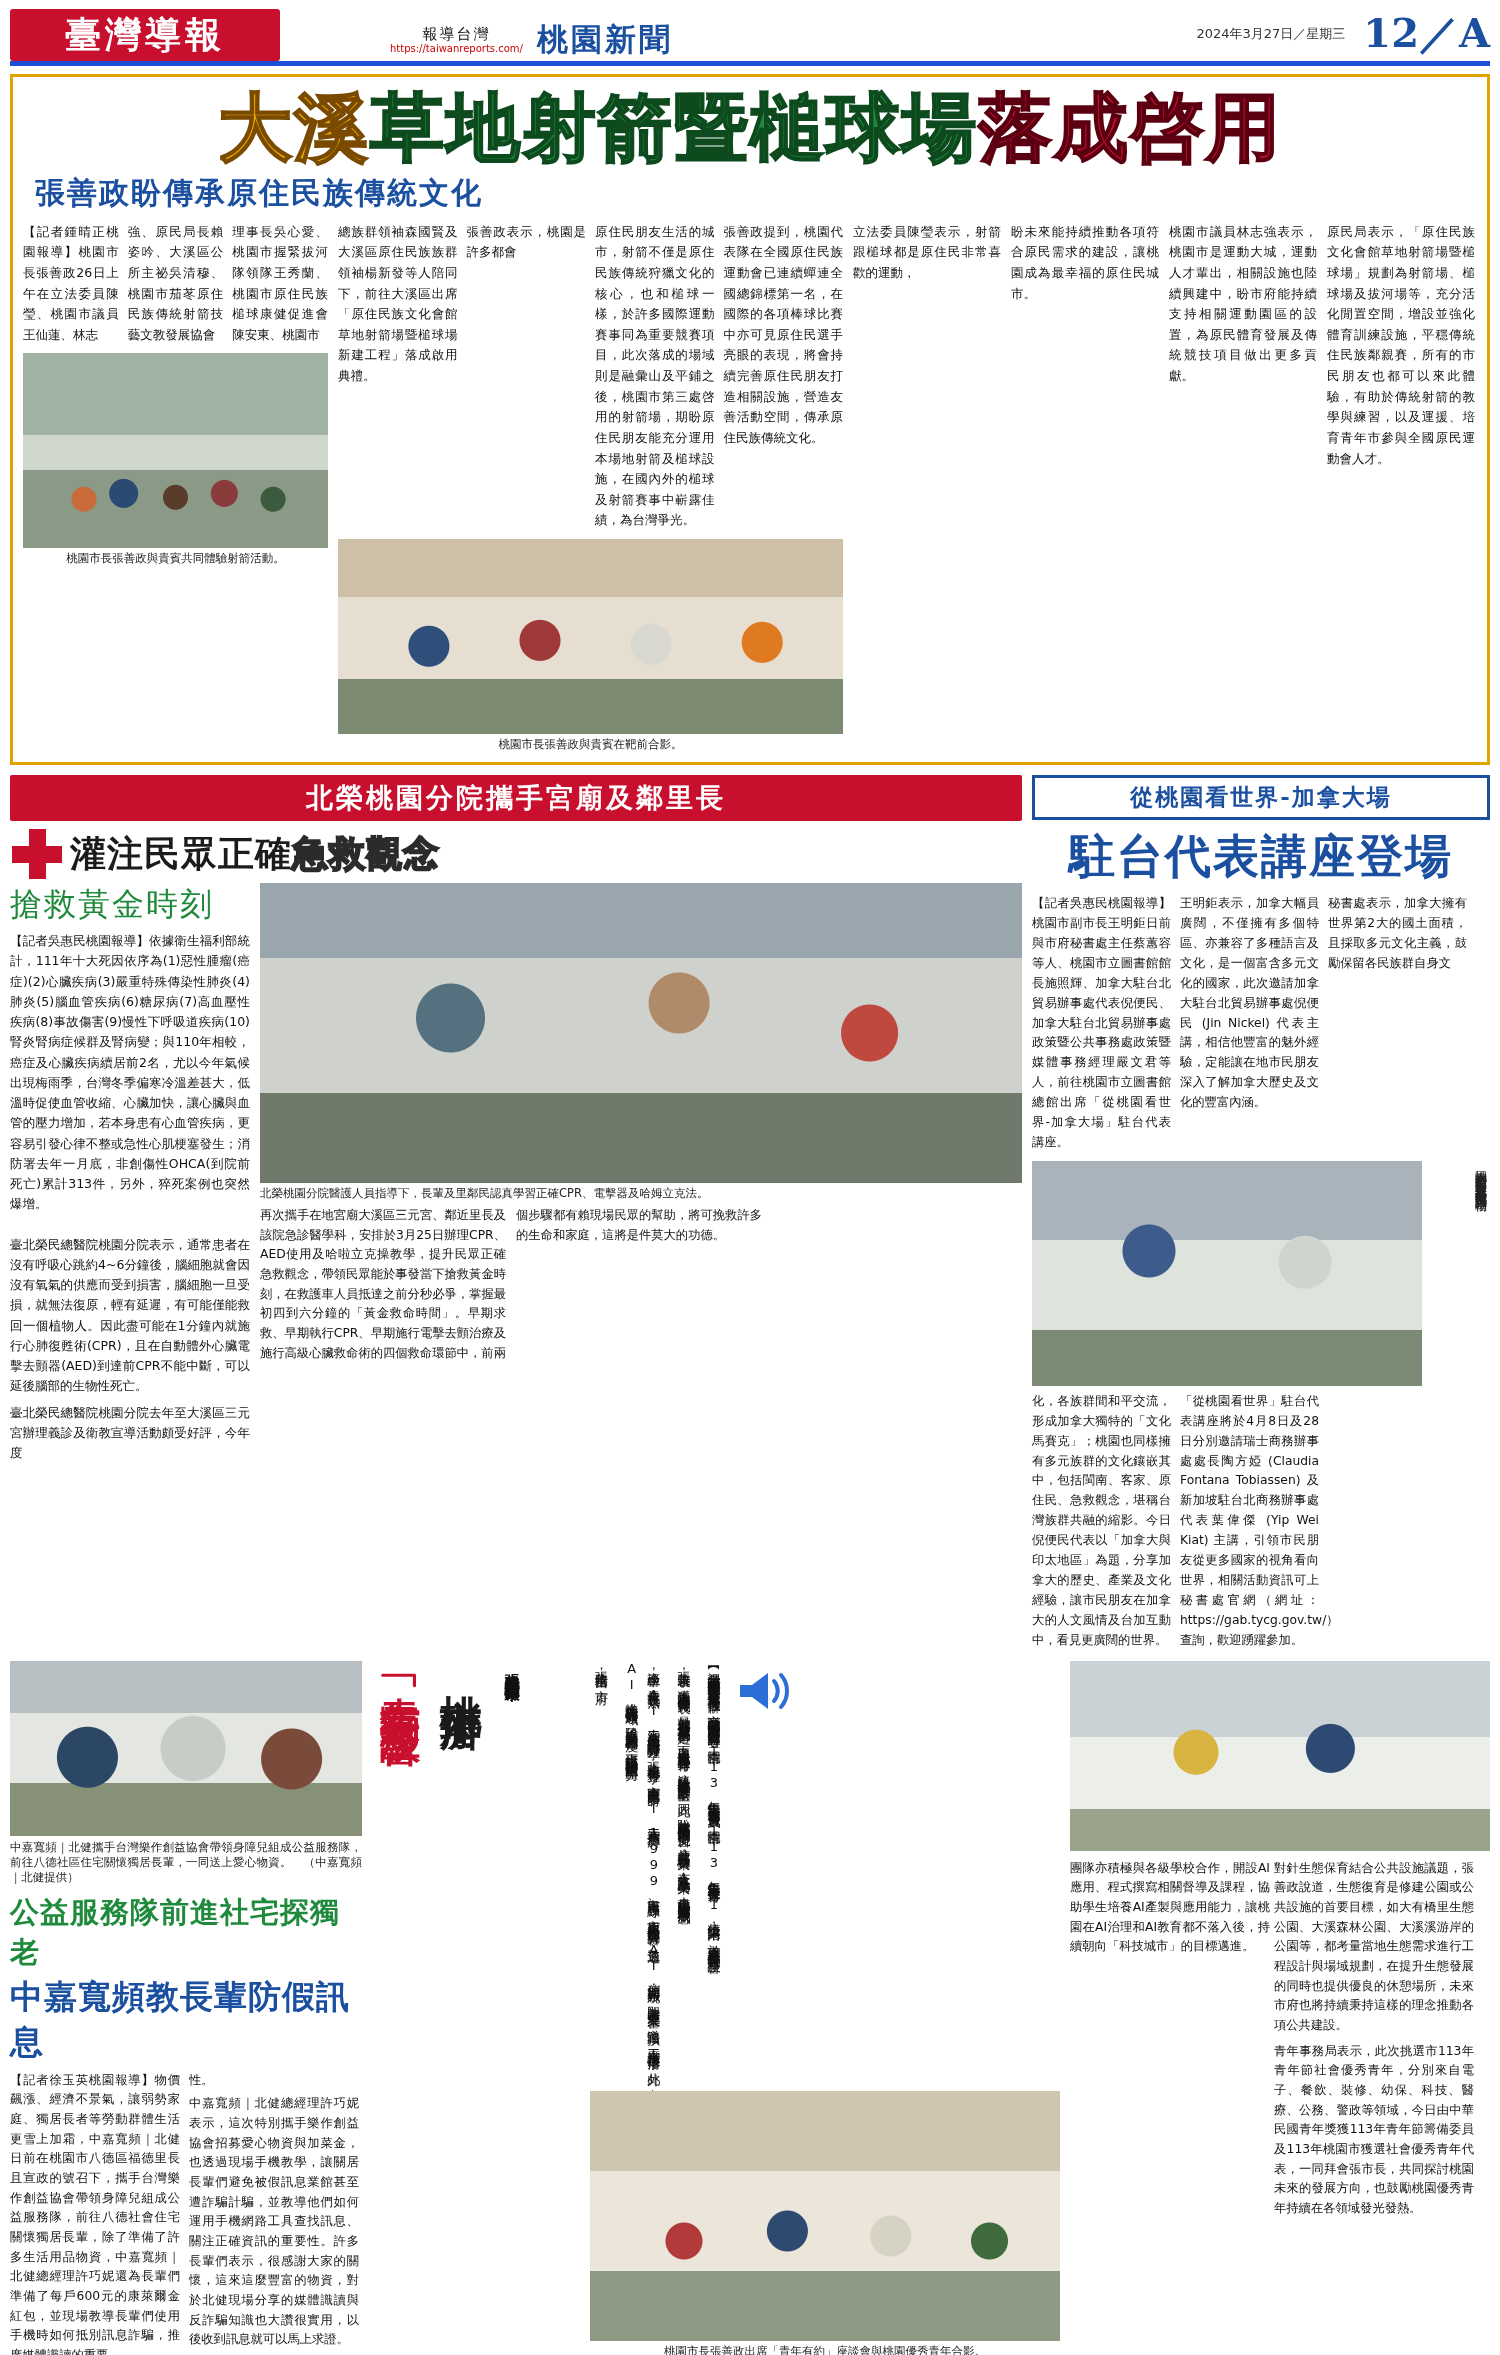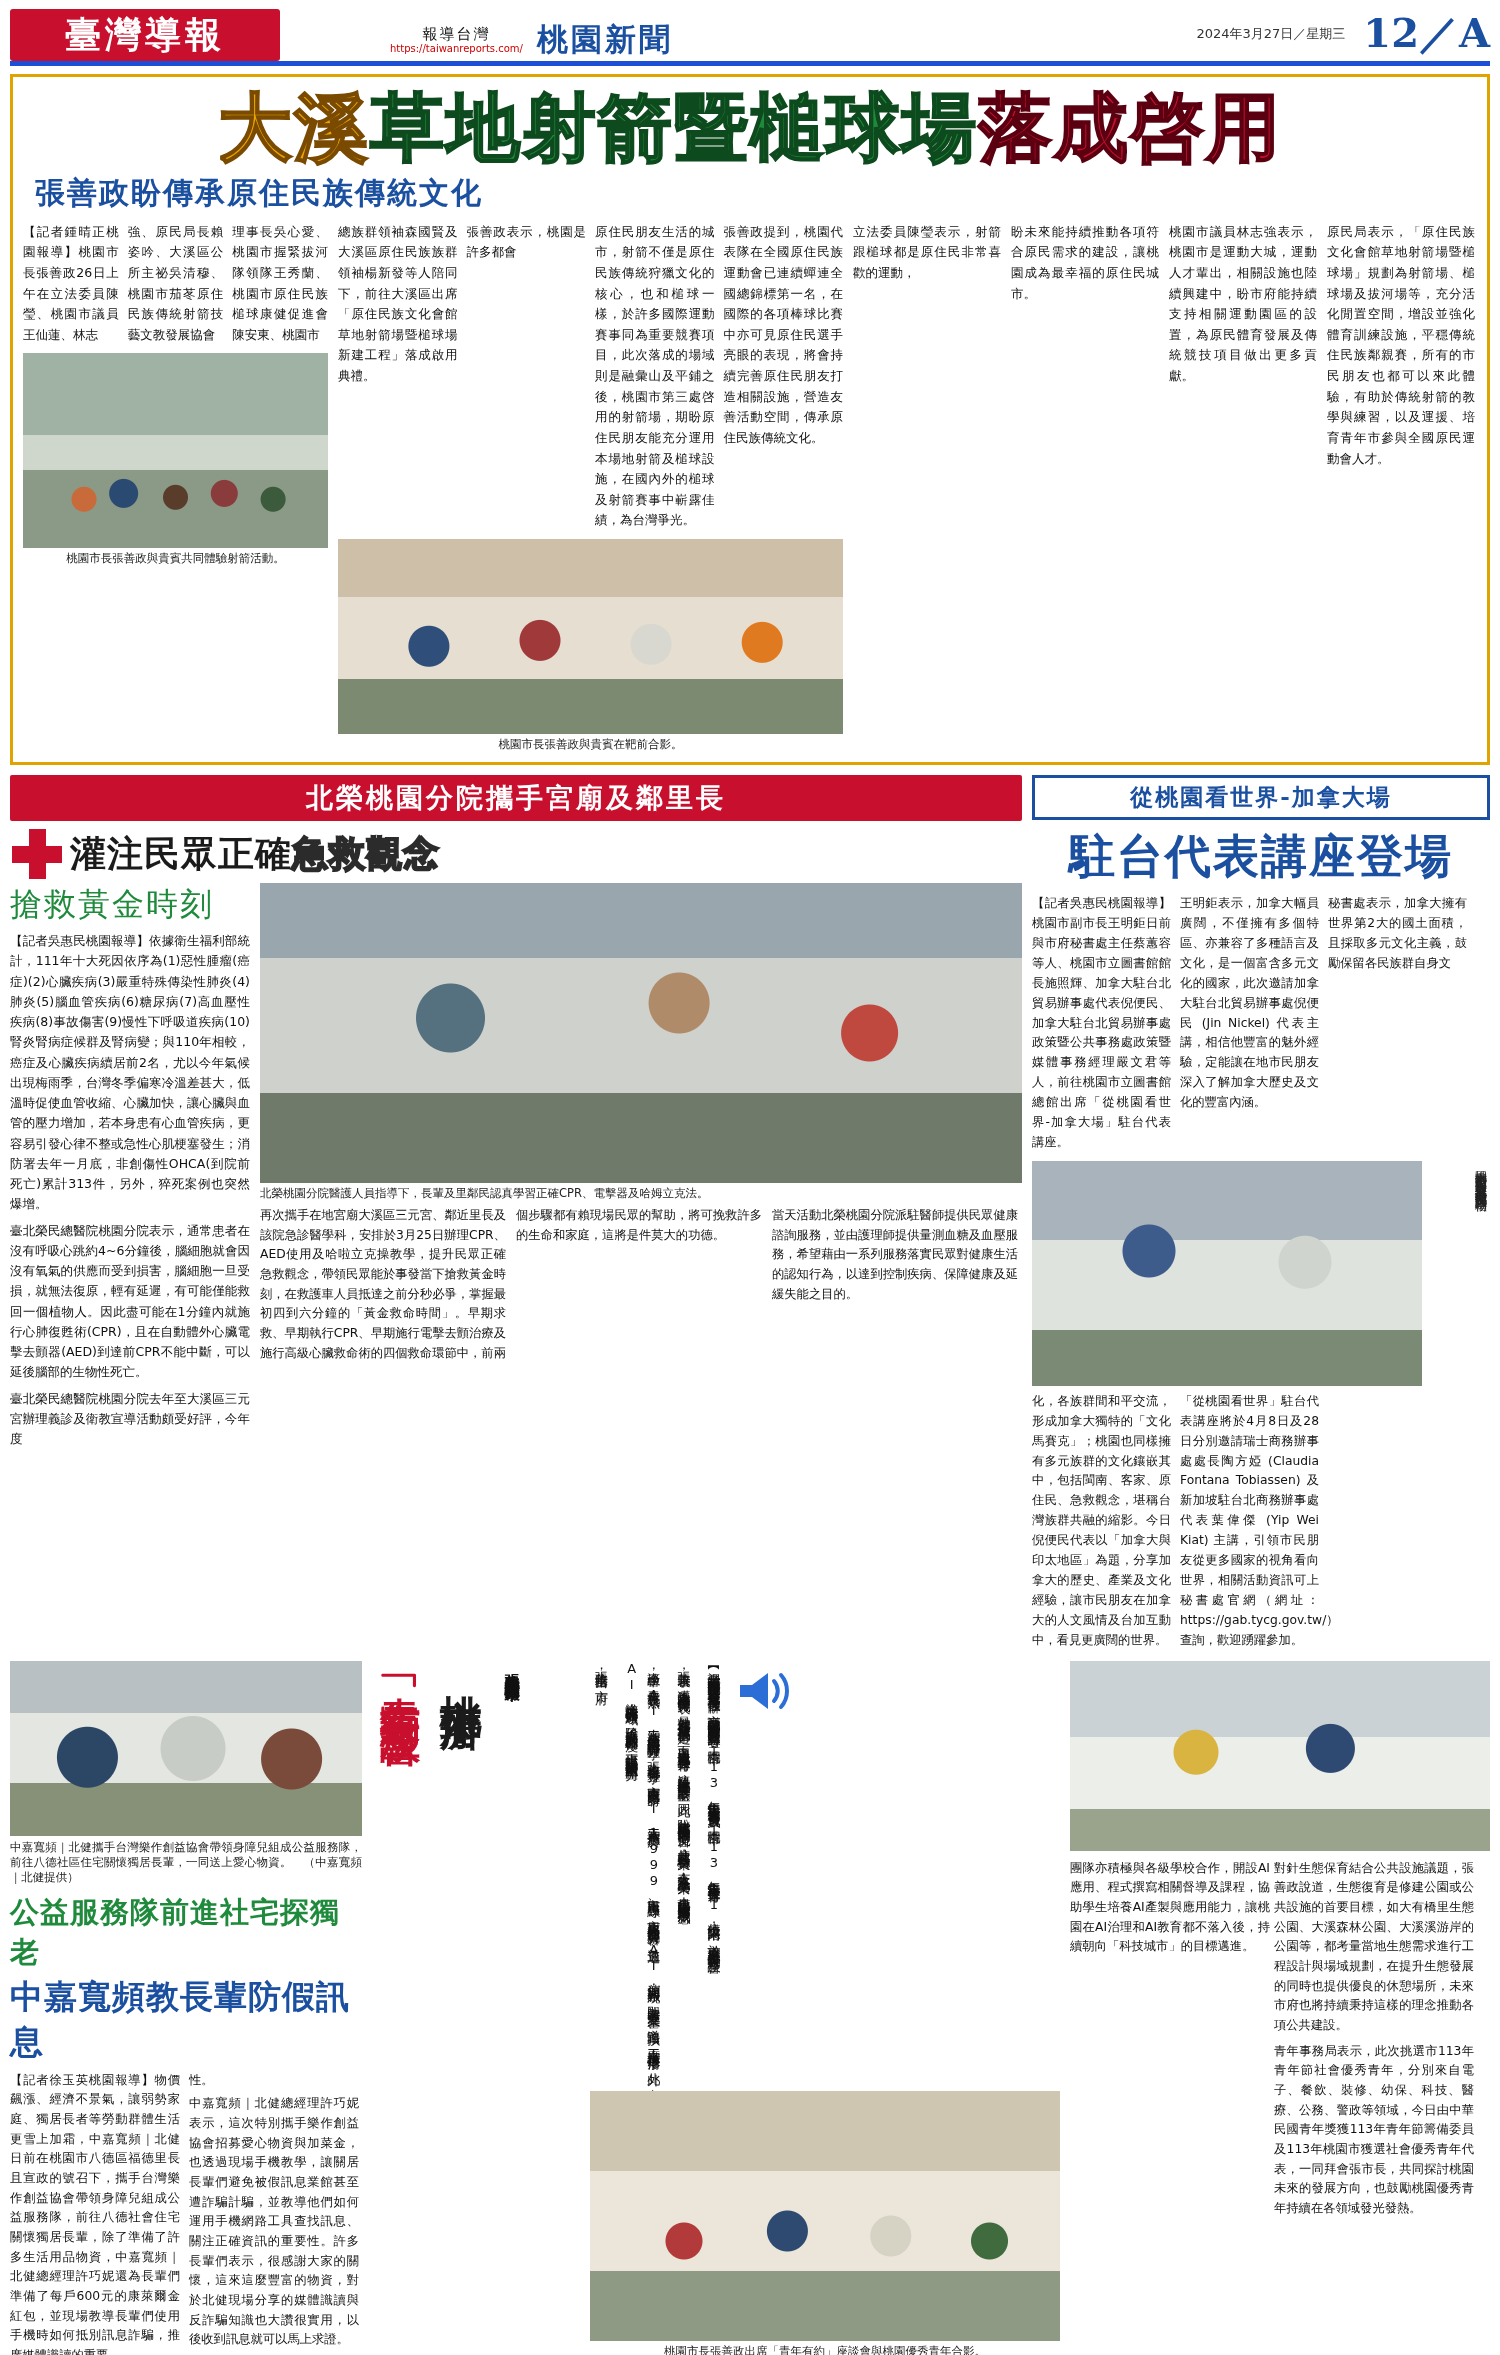--- a/index.html
+++ b/index.html
@@ -275,31 +275,30 @@
         <div class="cross"></div>
         <div class="mid-hl-text">
           <span class="k">灌注民眾正確</span><span class="g">急救觀念</span>
         </div>
       </div>
 
       <div style="display:flex;gap:10px;">
         <div style="width:240px;">
           <div class="sub-head-green">搶救黃金時刻</div>
           <div class="col-narrow" style="margin-top:4px;">【記者吳惠民桃園報導】依據衛生福利部統計，111年十大死因依序為(1)惡性腫瘤(癌症)(2)心臟疾病(3)嚴重特殊傳染性肺炎(4)肺炎(5)腦血管疾病(6)糖尿病(7)高血壓性疾病(8)事故傷害(9)慢性下呼吸道疾病(10)腎炎腎病症候群及腎病變；與110年相較，癌症及心臟疾病續居前2名，尤以今年氣候出現梅雨季，台灣冬季偏寒冷溫差甚大，低溫時促使血管收縮、心臟加快，讓心臟與血管的壓力增加，若本身患有心血管疾病，更容易引發心律不整或急性心肌梗塞發生；消防署去年一月底，非創傷性OHCA(到院前死亡)累計313件，另外，猝死案例也突然爆增。</div>
-          <div class="col-narrow" style="margin-top:6px;">臺北榮民總醫院桃園分院表示，通常患者在沒有呼吸心跳約4~6分鐘後，腦細胞就會因沒有氧氣的供應而受到損害，腦細胞一旦受損，就無法復原，輕有延遲，有可能僅能救回一個植物人。因此盡可能在1分鐘內就施行心肺復甦術(CPR)，且在自動體外心臟電擊去顫器(AED)到達前CPR不能中斷，可以延後腦部的生物性死亡。</div>
+          <div class="col-narrow" style="margin-top:20px;">臺北榮民總醫院桃園分院表示，通常患者在沒有呼吸心跳約4~6分鐘後，腦細胞就會因沒有氧氣的供應而受到損害，腦細胞一旦受損，就無法復原，輕有延遲，有可能僅能救回一個植物人。因此盡可能在1分鐘內就施行心肺復甦術(CPR)，且在自動體外心臟電擊去顫器(AED)到達前CPR不能中斷，可以延後腦部的生物性死亡。</div>
           <div class="col-narrow" style="margin-top:6px;">臺北榮民總醫院桃園分院去年至大溪區三元宮辦理義診及衛教宣導活動頗受好評，今年度</div>
         </div>
 
         <div style="width:762px;">
           <div class="photo ph3" style="width:762px;height:300px;"></div>
           <div class="cap" style="text-align:left;">北榮桃園分院醫護人員指導下，長輩及里鄰民認真學習正確CPR、電擊器及哈姆立克法。</div>
           <div style="display:flex;gap:10px;margin-top:5px;">
             <div class="col-12" style="width:246px;">再次攜手在地宮廟大溪區三元宮、鄰近里長及該院急診醫學科，安排於3月25日辦理CPR、AED使用及哈啦立克操教學，提升民眾正確急救觀念，帶領民眾能於事發當下搶救黃金時刻，在救護車人員抵達之前分秒必爭，掌握最初四到六分鐘的「黃金救命時間」。早期求救、早期執行CPR、早期施行電擊去顫治療及施行高級心臟救命術的四個救命環節中，前兩</div>
             <div class="col-12" style="width:246px;">個步驟都有賴現場民眾的幫助，將可挽救許多的生命和家庭，這將是件莫大的功德。</div>
-            <div class="col-12" style="width:246px;">當天活動北榮桃園分院派駐醫師提供民眾健康諮詢服務，並由護理師提供量測血糖及血壓服務，希望藉由一系列服務落實民眾對健康生活的認知行為，以達到控制疾病、保障健康及延緩失能之目的。</div>
           </div>
         </div>
       </div>
     </div>
 
     <div class="mid-right">
       <div class="banner-blue-box">從桃園看世界-加拿大場</div>
       <div class="right-headline">駐台代表講座登場</div>
       <div class="right-text-cols">
         <div class="c">【記者吳惠民桃園報導】桃園市副市長王明鉅日前與市府秘書處主任蔡蕙容等人、桃園市立圖書館館長施照輝、加拿大駐台北貿易辦事處代表倪便民、加拿大駐台北貿易辦事處政策暨公共事務處政策暨媒體事務經理嚴文君等人，前往桃園市立圖書館總館出席「從桃園看世界-加拿大場」駐台代表講座。</div>

